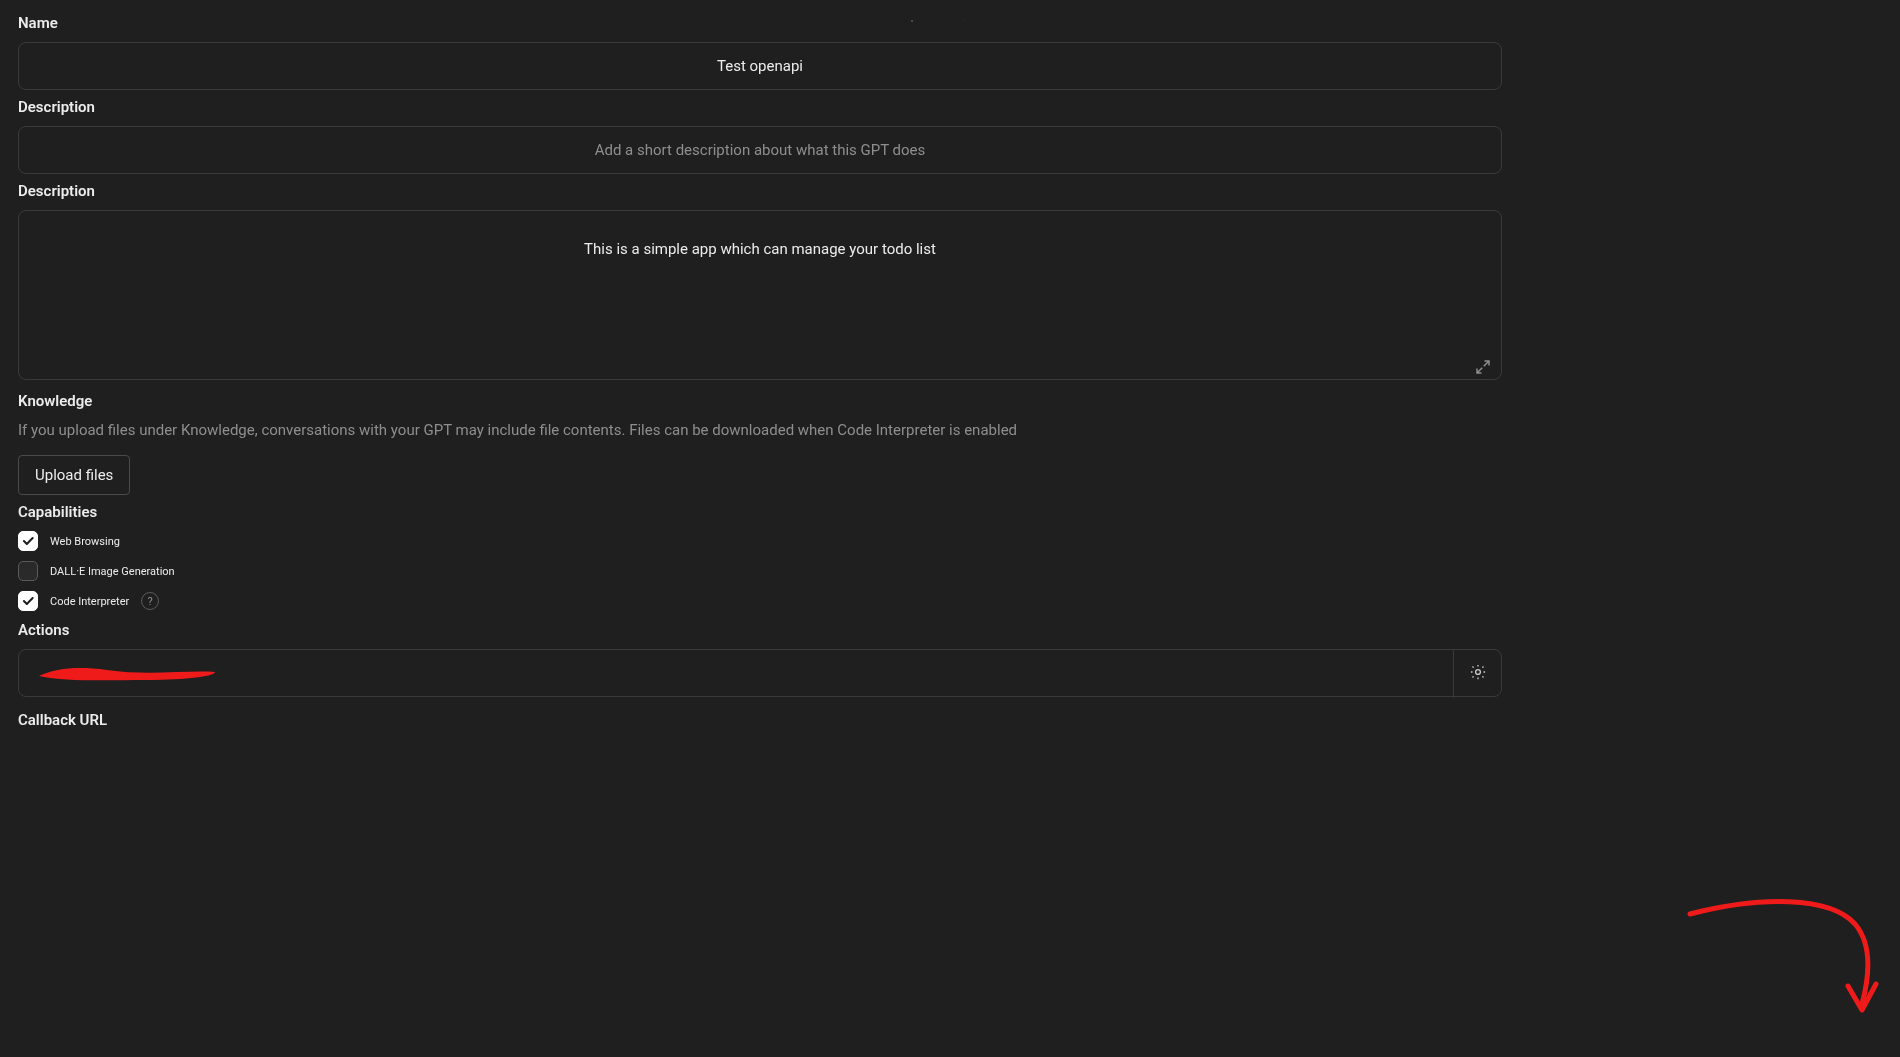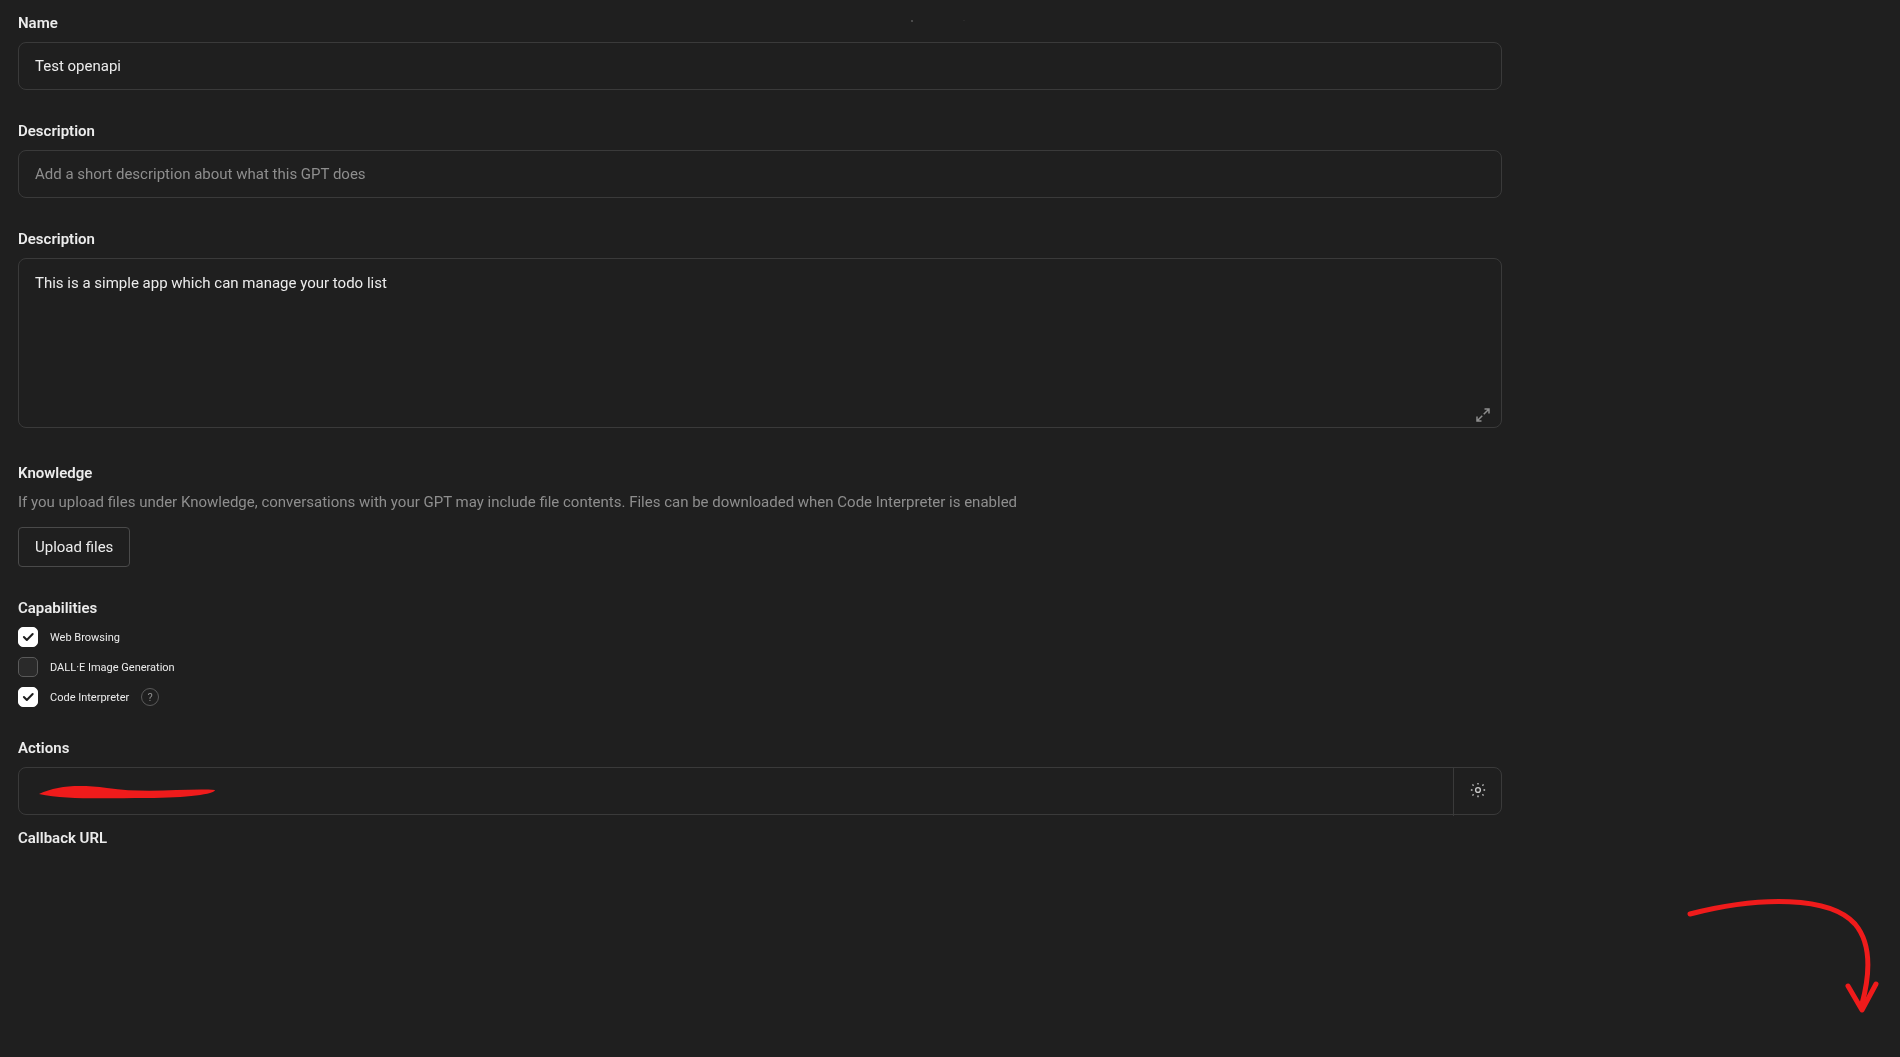--- a/index.html
+++ b/index.html
@@ -9,48 +9,49 @@
     background: #1f1f1f;
     color: #ececec;
     font-family: -apple-system, BlinkMacSystemFont, "Segoe UI", Roboto, Helvetica, Arial, sans-serif;
     font-size: 15px;
     overflow: hidden;
   }
   .panel {
     padding: 0 18px 20px 18px;
     width: 1520px;
   }
-  .section { margin-top: 32px; }
+  .section { margin-top: 8px; }
   .label {
     font-weight: 600;
     font-size: 15px;
     color: #ececec;
     margin-bottom: 10px;
   }
   .input, .textarea {
     width: 100%;
     background: transparent;
     border: 1px solid #3a3a3a;
     border-radius: 8px;
     color: #ececec;
     font-size: 15px;
     font-family: inherit;
     outline: none;
+    text-align: center;
   }
   .input {
     height: 48px;
     padding: 0 16px;
   }
   .input::placeholder, .textarea::placeholder {
     color: #8e8e8e;
   }
   .textarea-wrap { position: relative; }
   .textarea {
     height: 170px;
-    padding: 14px 16px;
+    padding: 28px 16px;
     resize: none;
     line-height: 1.45;
   }
   .expand-icon {
     position: absolute;
     right: 10px;
     bottom: 8px;
     width: 18px;
     height: 18px;
     color: #8e8e8e;

